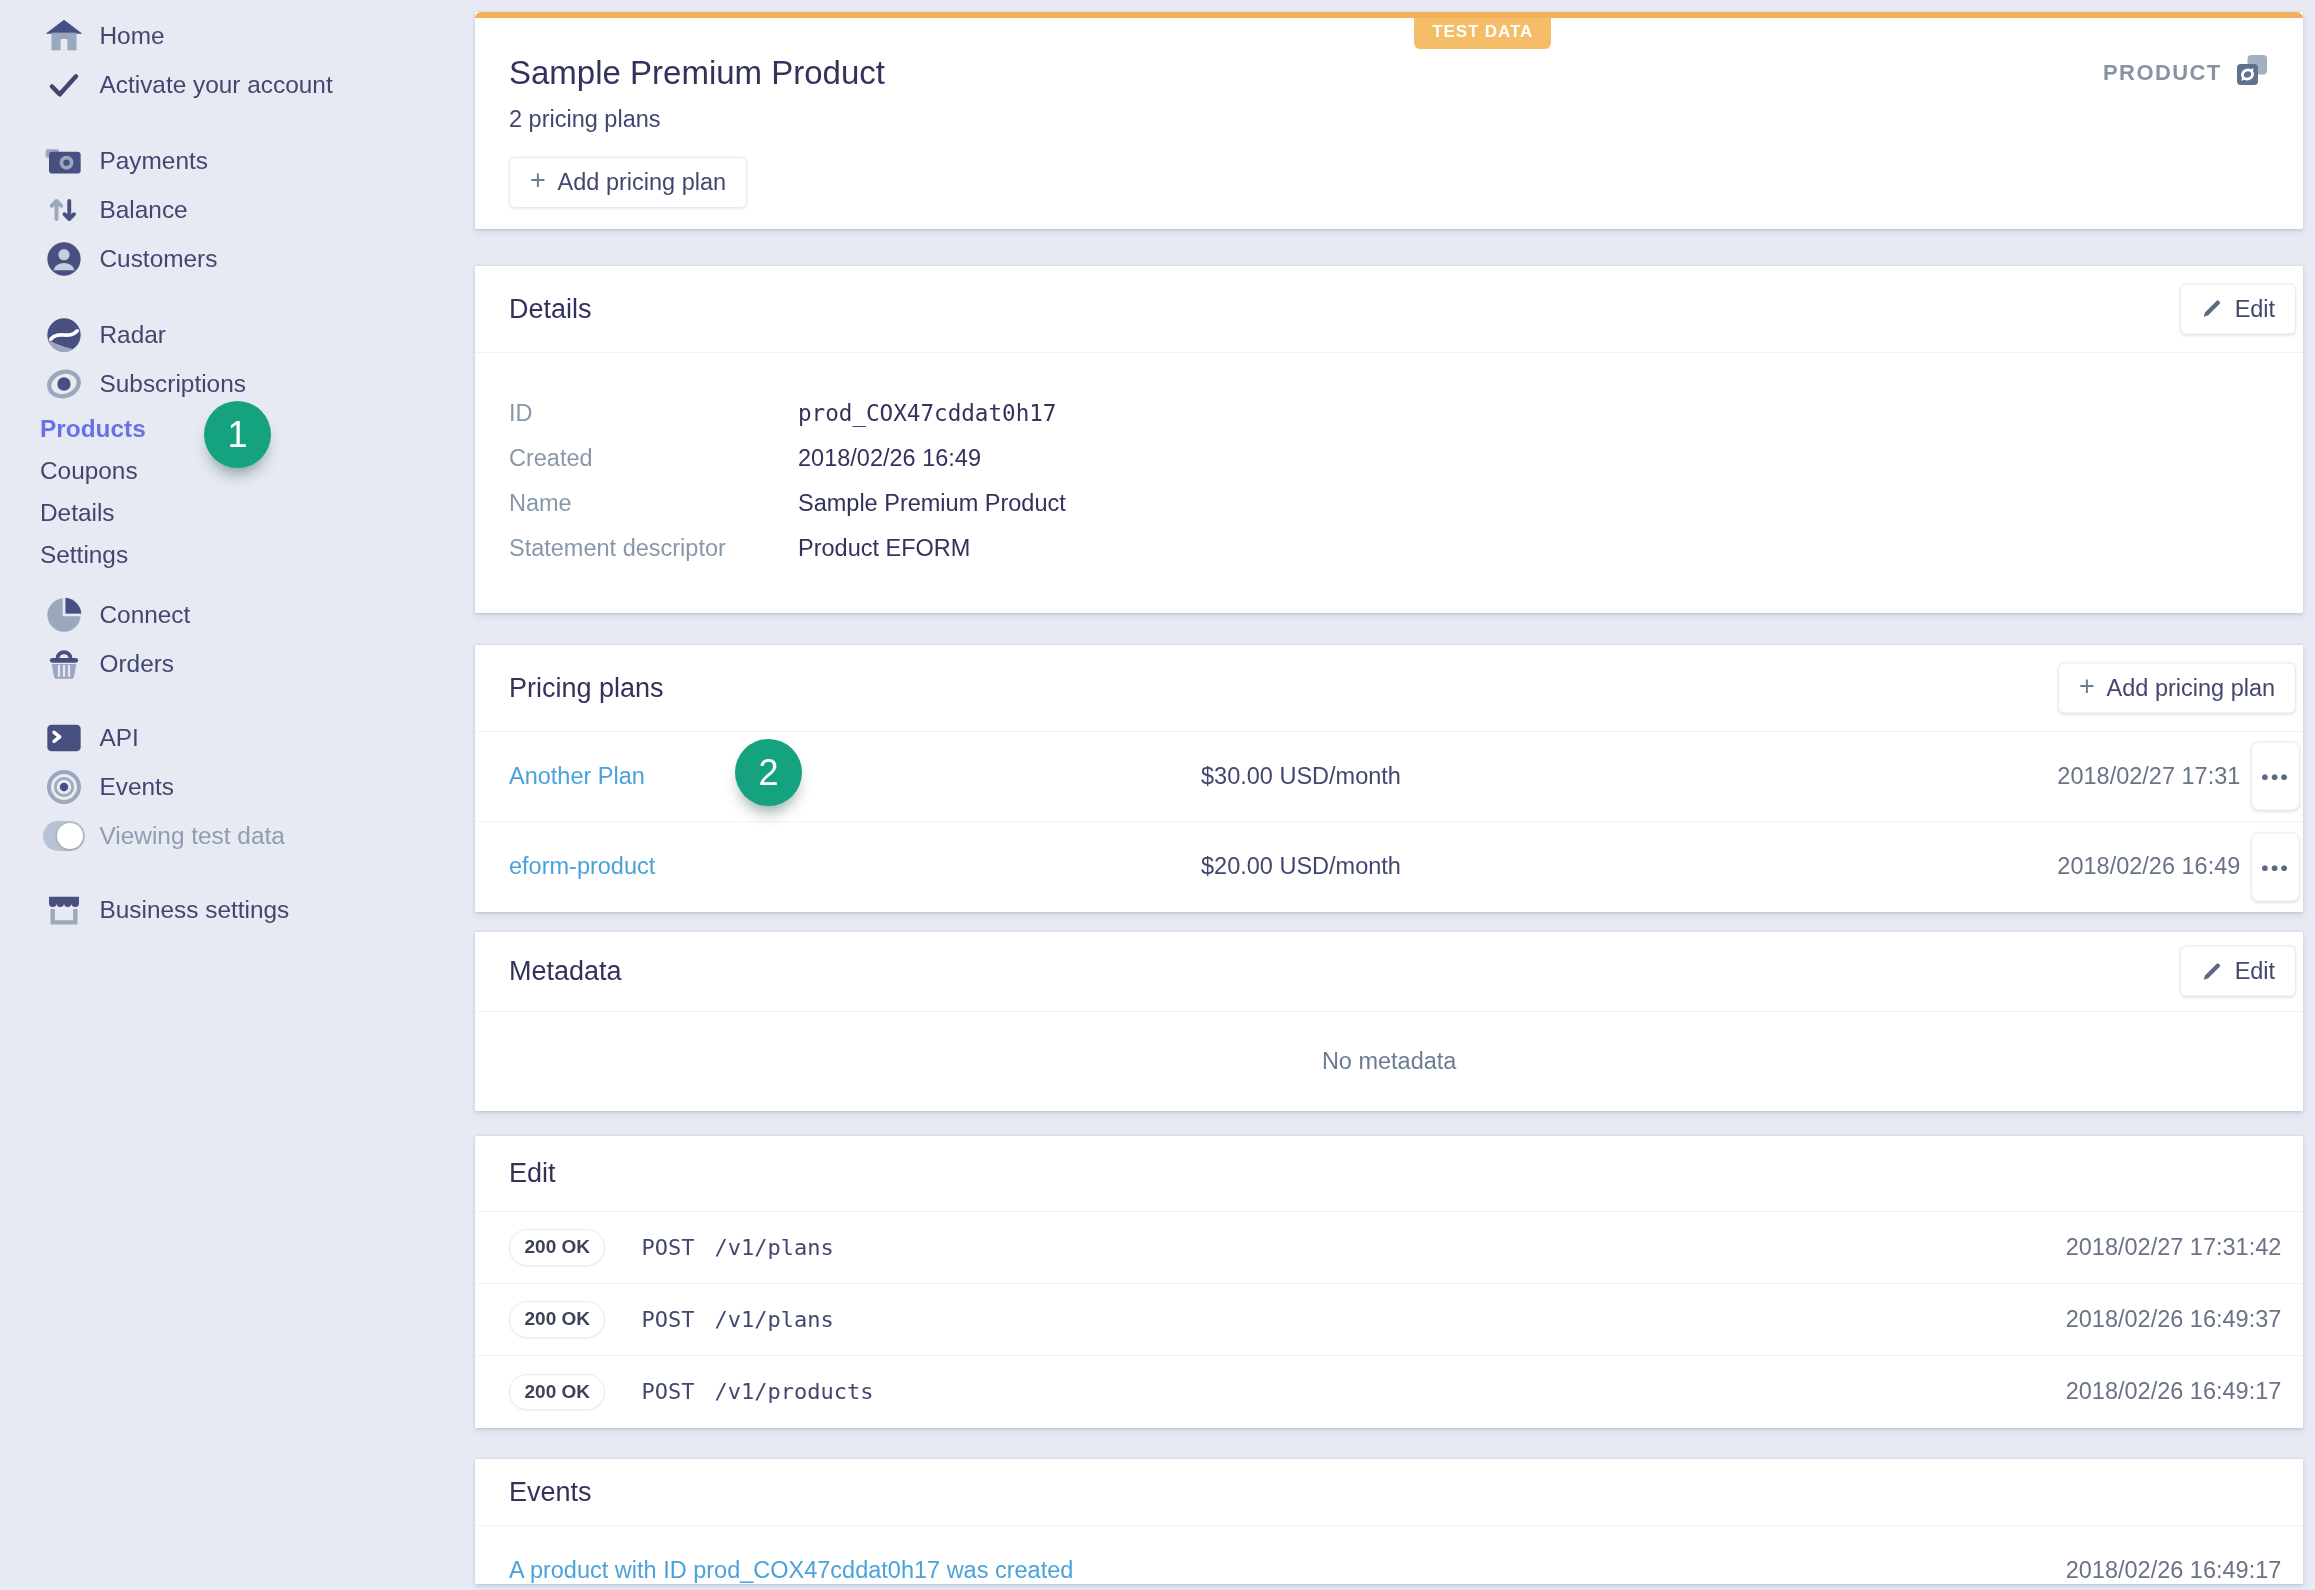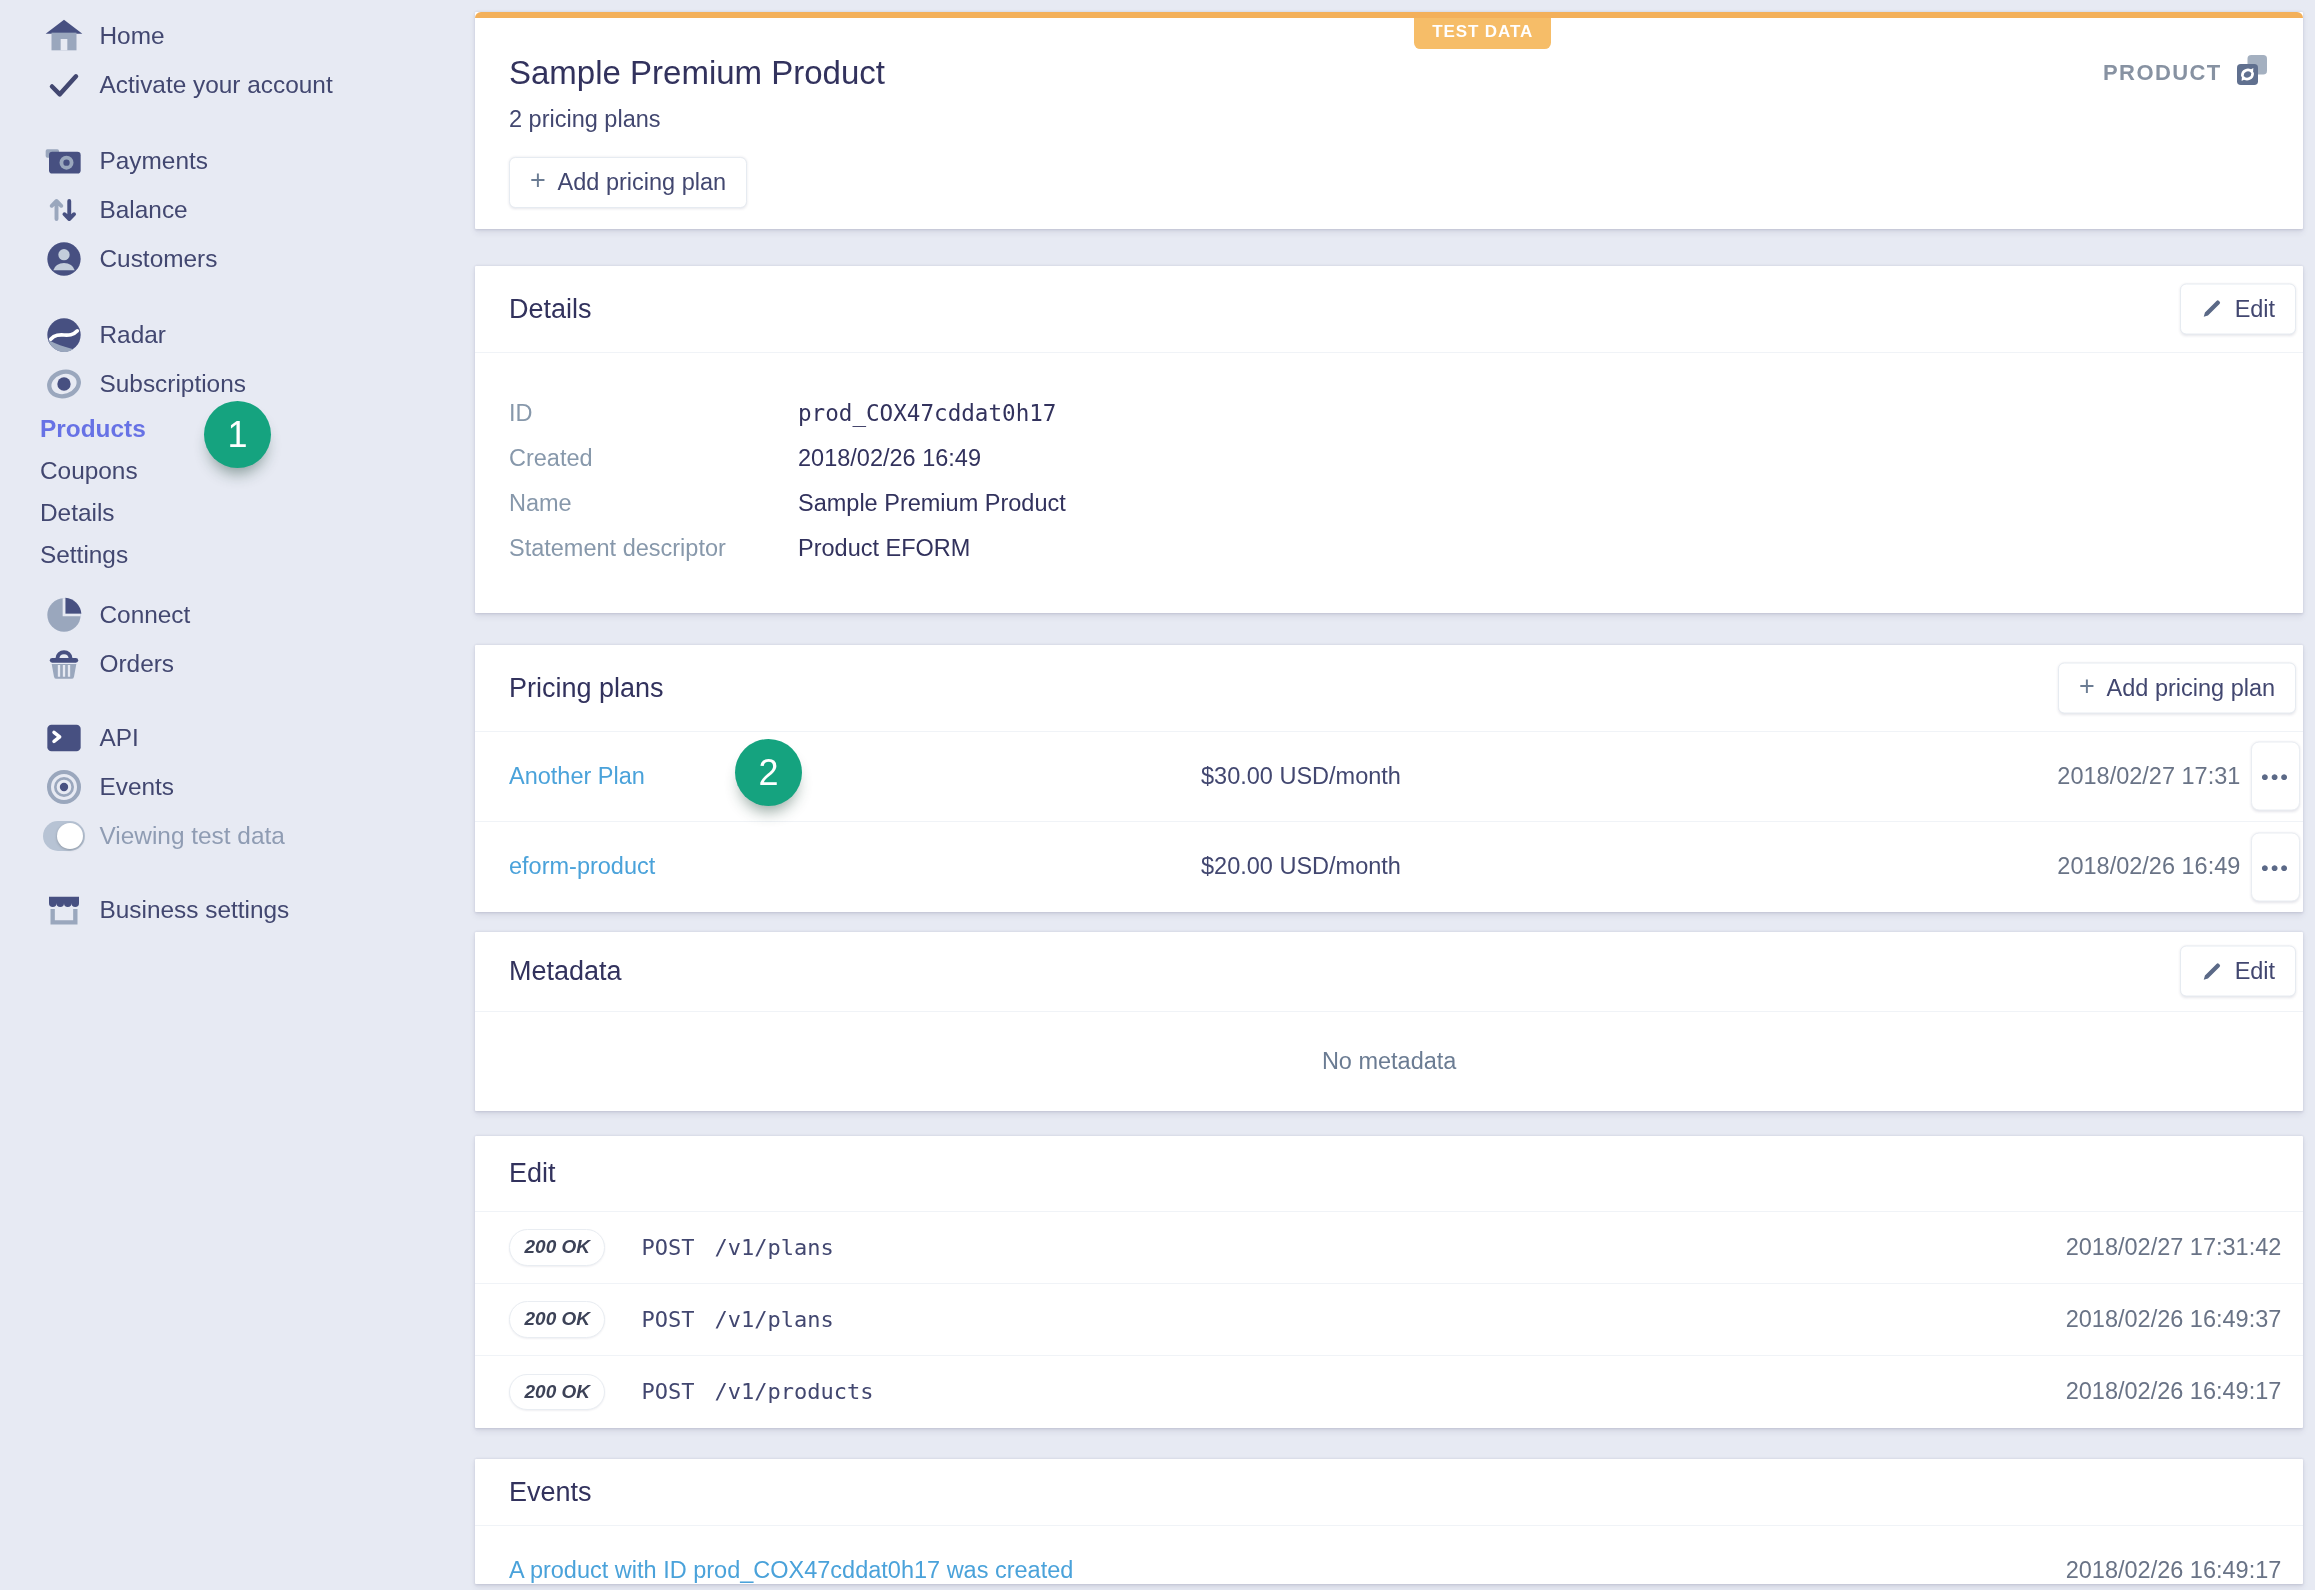--- a/index.html
+++ b/index.html
@@ -79,21 +79,21 @@
   
   .meta-card { margin-bottom:25px; }
   .meta-empty { padding:36px 0; text-align:center; font-size:23.5px; color:#6b7c93; }
   
   .logs-card { margin-bottom:31px; }
   .lrow { display:flex; align-items:center; height:72px; padding:0 22px 0 34px;
     border-bottom:1.8px solid #f0f3f7; font-size:23.5px; }
   .lrow:last-child { border-bottom:none; }
   .status-pill { background:#fff; border:1.8px solid #e9edf2; border-radius:904px;
     padding:6.3px 14.5px; font-size:19px; font-weight:bold; color:#3c4257;
-    box-shadow:0 0.9px 1.8px rgba(50,50,93,.08);font-style:italic; }
+    box-shadow:0 0.9px 1.8px rgba(50,50,93,.08); }
   .lreq { margin-left:36px; font-family:"DejaVu Sans Mono", monospace; font-size:22px; color:#424770; }
   .lpath { margin-left:20px; }
   .ltime { margin-left:auto; color:#697386; }
   
   .erow { display:flex; align-items:flex-end; height:58px; padding:0 22px 0 34px; font-size:23.5px; }
   .elink { color:#4aa2da; cursor:pointer; }
   .etime { margin-left:auto; color:#697386; }
   
   .step-badge { position:absolute; width:67px; height:67px; border-radius:50%;
     background:#15a37f; color:#fff; display:flex; align-items:center; justify-content:center;

